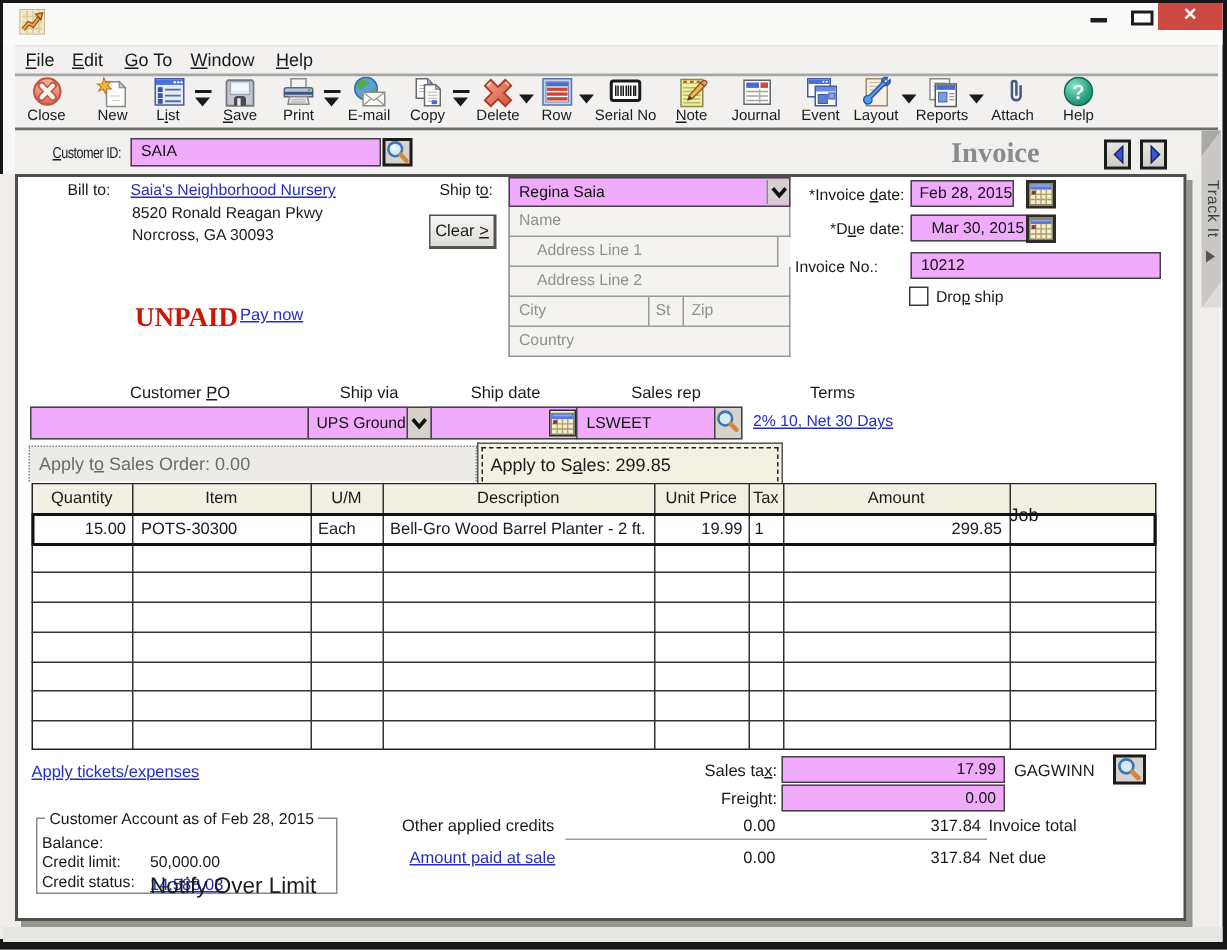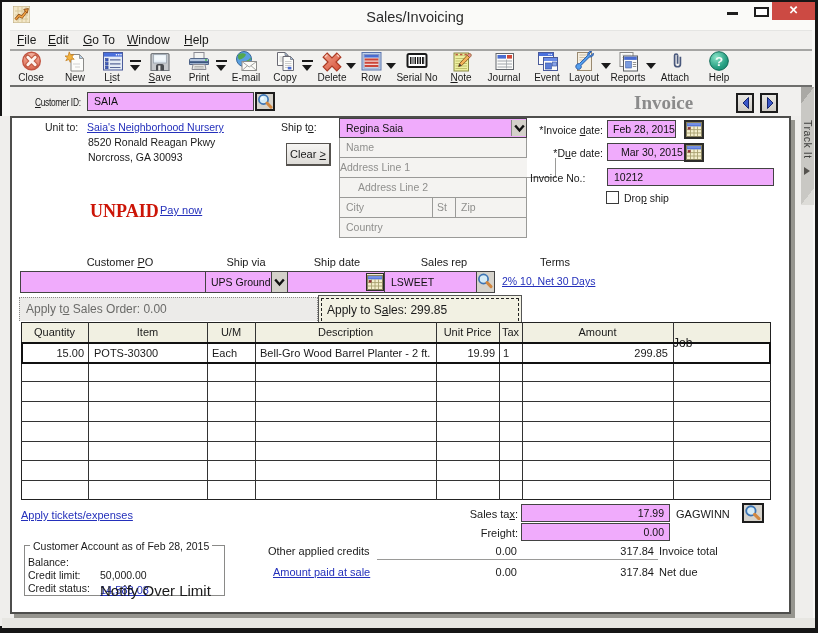--- a/index.html
+++ b/index.html
@@ -25,21 +25,20 @@
 
 <div class="abs" style="left:2px;top:2px;width:813px;height:28px;background:#fafaf8"></div>
 <div class="abs" style="left:13px;top:6px">
 <svg width="17" height="17" viewBox="0 0 17 17">
 <rect x="0" y="0" width="17" height="17" fill="#f3e7c8" stroke="#b9a87e"></rect>
 <path d="M2 5 H15 M2 9 H15 M2 13 H15 M5 1 V16 M9 1 V16 M13 1 V16" stroke="#d8c89a" stroke-width="1"></path>
 <path d="M2.5 13.5 L6 9.5 L9 11 L13.5 5" stroke="#8a4a14" stroke-width="2.8" fill="none"></path>
 <path d="M2.5 13.5 L6 9.5 L9 11 L13.5 5" stroke="#f0a445" stroke-width="1.4" fill="none"></path>
 <path d="M10.8 3.4 L15.4 2.6 L14.2 7.2 Z" fill="#f0a445" stroke="#8a4a14" stroke-width="0.9"></path>
 </svg></div>
-<div class="lbl" style="left:265px;top:9px;width:300px;text-align:center;font-size:14.5px;color:#2b2b2b">Sales/Invoicing</div>
 <div class="abs" style="left:727px;top:12px;width:11px;height:3px;background:#1e1e1e"></div>
 <div class="abs" style="left:754px;top:7px;width:15px;height:10px;border:2px solid #1e1e1e;background:#fff"></div>
 <div class="abs" style="left:772px;top:2px;width:43px;height:18px;background:#cc4a43;color:#fff;text-align:center;font-size:11.5px;font-weight:bold;line-height:17px">✕</div>
 
 <div class="abs" style="left:10px;top:30px;width:802px;height:21px;background:#f2f1ef;border-top:1px solid #e5e5e3;border-bottom:2px solid #a5a5a3"></div>
 <div class="lbl" style="left:17px;top:33px;font-size:12px"><u>F</u>ile</div>
 <div class="lbl" style="left:48px;top:33px;font-size:12px"><u>E</u>dit</div>
 <div class="lbl" style="left:83px;top:33px;font-size:12px"><u>G</u>o To</div>
 <div class="lbl" style="left:127px;top:33px;font-size:12px"><u>W</u>indow</div>
 <div class="lbl" style="left:184px;top:33px;font-size:12px"><u>H</u>elp</div>
@@ -285,37 +284,37 @@
 <div class="abs" style="left:801px;top:87px;width:13px;height:17px;background:linear-gradient(to bottom right,#aaa9a5 50%,#c9c8c4 50%)"></div>
 <div class="abs" style="left:801px;top:104px;width:13px;height:84px;background:#c9c8c4"></div>
 <div class="abs vtext" style="left:802px;top:120px;width:13px;font-size:10.5px;color:#3e3e3c;text-align:left;letter-spacing:0.5px">Track It</div>
 <div class="abs" style="left:804px;top:167px;width:0;height:0;border-top:4px solid transparent;border-bottom:4px solid transparent;border-left:6px solid #55534f"></div>
 <div class="abs" style="left:801px;top:188px;width:13px;height:17px;background:linear-gradient(to bottom right,#c9c8c4 50%,#dddcd8 50%)"></div>
 </div>
 
 <div class="abs" id="panel" style="left:10px;top:116px;width:781px;height:498px;background:#fff;border:2px solid #4e4e4c;box-shadow:4px 4px 0 #96958f"></div>
 <div id="content">
 
-<div class="lbl" style="left:45px;top:121px">Unit to:</div>
+<div class="lbl" style="left:45px;top:121px">Bill to:</div>
 <div class="lbl link" style="left:87px;top:121px">Saia's Neighborhood Nursery</div>
 <div class="lbl" style="left:88px;top:136px">8520 Ronald Reagan Pkwy</div>
 <div class="lbl" style="left:88px;top:151px">Norcross, GA 30093</div>
 <div class="lbl" style="left:90px;top:201px;font-family:'Liberation Serif',serif;font-weight:bold;font-size:18px;color:#cc1507">UNPAID</div>
 <div class="lbl link" style="left:160px;top:204px;font-size:11px">Pay now</div>
 
-<div class="lbl" style="left:281px;top:121px">Ship t<u>o</u>:</div>
+<div class="lbl" style="left:293px;top:121px">Ship t<u>o</u>:</div>
 <div class="abs" style="left:286px;top:143px;width:45px;height:23px;background:linear-gradient(#f6f5f3,#dedcd8);border:1px solid #55524e;border-right-width:2px;border-bottom-width:2px;text-align:center;line-height:21px;font-size:11px">Clear <u>&gt;</u></div>
 <div class="inp" style="left:339px;top:118px;width:188px;height:20px;line-height:18px;padding-left:6px">Regina Saia</div>
 <div class="abs" style="left:511px;top:120px;width:15px;height:16px;background:#d4d1ca;border-left:1px solid #8a8a88;text-align:center">
 <svg width="11" height="11" viewBox="0 0 11 11" style="margin-top:3px">
           <path d="M1.2 2.5 L5.5 7.5 L9.8 2.5" fill="none" stroke="#111" stroke-width="2.4"></path>
         </svg></div>
 <div class="abs" style="left:339px;top:138px;width:188px;height:100px;background:#f4f3f1;border-left:1px solid #9a9a98"></div>
 <div class="abs" style="left:339px;top:138px;width:188px;height:20px;border:1px solid #9a9a98;border-top:0;color:#8f8f8d;line-height:18px;padding-left:6px">Name</div>
-<div class="abs" style="left:339px;top:158px;width:217px;height:20px;border:1px solid #9a9a98;border-top:0;color:#8f8f8d;line-height:18px;padding-left:0">Address Line 1</div>
+<div class="abs" style="left:339px;top:158px;width:180px;height:20px;border:1px solid #9a9a98;border-top:0;color:#8f8f8d;line-height:18px;padding-left:18px">Address Line 1</div>
 <div class="abs" style="left:339px;top:178px;width:188px;height:20px;border:1px solid #9a9a98;border-top:0;color:#8f8f8d;line-height:18px;padding-left:18px">Address Line 2</div>
 <div class="abs" style="left:339px;top:198px;width:94px;height:20px;border:1px solid #9a9a98;border-top:0;color:#8f8f8d;line-height:18px;padding-left:6px">City</div>
 <div class="abs" style="left:432px;top:198px;width:24px;height:20px;border:1px solid #9a9a98;border-top:0;border-left:0;color:#8f8f8d;line-height:18px;padding-left:5px">St</div>
 <div class="abs" style="left:455px;top:198px;width:72px;height:20px;border:1px solid #9a9a98;border-top:0;border-left:0;color:#8f8f8d;line-height:18px;padding-left:6px">Zip</div>
 <div class="abs" style="left:339px;top:218px;width:188px;height:20px;border:1px solid #9a9a98;border-top:0;color:#8f8f8d;line-height:18px;padding-left:6px">Country</div>
 
 <div class="lbl" style="left:530px;top:124px;width:73px;text-align:right">*Invoice <u>d</u>ate:</div>
 <div class="inp" style="left:607px;top:120px;width:69px;height:18px;line-height:16px;padding-left:5px">Feb 28, 2015</div>
 <div class="calbtn" style="left:684px;top:120px;width:20px;height:19px">
         <svg width="16" height="15" viewBox="0 0 16 15" style="display:block;margin:0 auto">

